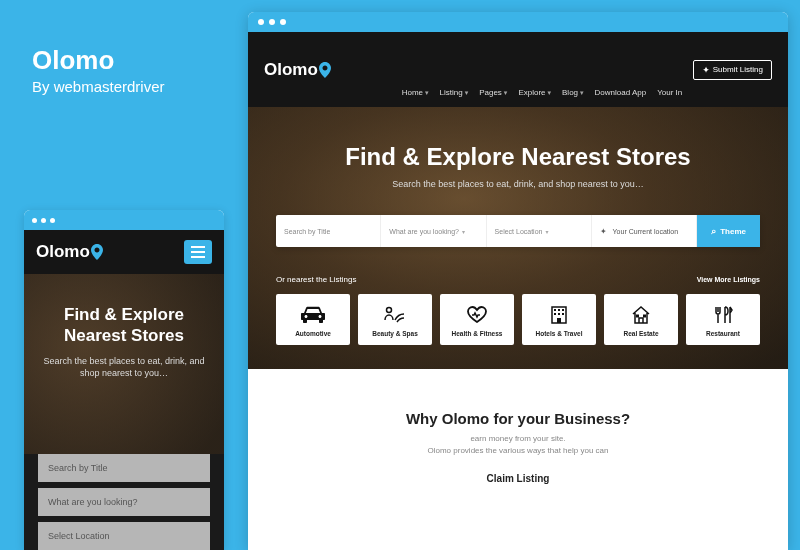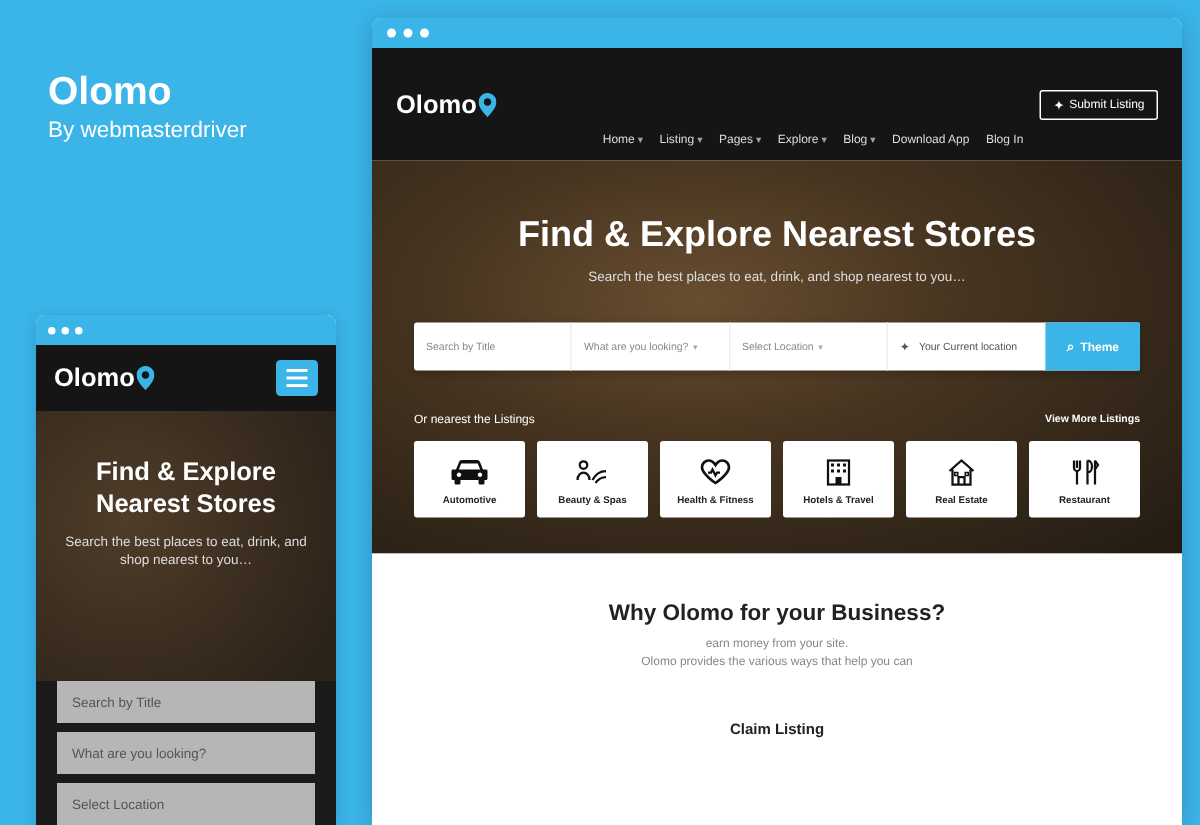--- a/index.html
+++ b/index.html
@@ -49,24 +49,24 @@
 .search-bar .sbtn { background: #3bb4e8; color: #fff; display: flex; align-items: center; padding: 0 14px; font-size: 8px; gap: 4px; font-weight: 600; }
 .search-bar .sbtn .mag { font-size: 9px; }
 
 .browse-row { display: flex; justify-content: space-between; align-items: center; font-size: 8px; margin-bottom: 10px; }
 .browse-row .more { font-size: 7px; font-weight: 600; }
 .cats { display: flex; gap: 8px; }
 .cat { flex: 1; background: #fff; color: #222; text-align: center; padding: 10px 4px 8px; border-radius: 2px; }
 .cat .ico { font-size: 18px; margin-bottom: 4px; height: 22px; display: flex; align-items: center; justify-content: center; }
 .cat .lbl { font-size: 6.5px; font-weight: 600; }
 
-.why { background: #fff; padding: 31px 20px; text-align: center; }
+.why { background: #fff; padding: 41px 20px; text-align: center; }
 .why h3 { font-size: 15px; font-weight: 600; color: #222; margin-bottom: 6px; }
 .why p { font-size: 8px; color: #888; line-height: 1.5; }
-.claim { margin-top: 34px; font-size: 10px; color: #222; font-weight: 600; text-align: center; }
+.claim { margin-top: 16px; font-size: 10px; color: #222; font-weight: 600; text-align: center; }
 
 svg { display: block; }
 </style>
 </head>
 <body>
 
 <div class="promo-title">
   <h1>Olomo</h1>
   <p>By webmasterdriver</p>
 </div>
@@ -139,21 +139,21 @@
             <span class="chev">▾</span>
           </a>
         <a>
             <span>Blog</span>
             <span class="chev">▾</span>
           </a>
         <a>
             <span>Download App</span>
           </a>
         <a>
-            <span>Blog In</span>
+            <span>Your In</span>
           </a>
         <div class="submit-btn">
           <span class="plus">✦</span>
           <span>Submit Listing</span>
         </div>
       </div>
     </div>
 
     <div class="desktop-hero">
       <h2>Find &amp; Explore Nearest Stores</h2>

